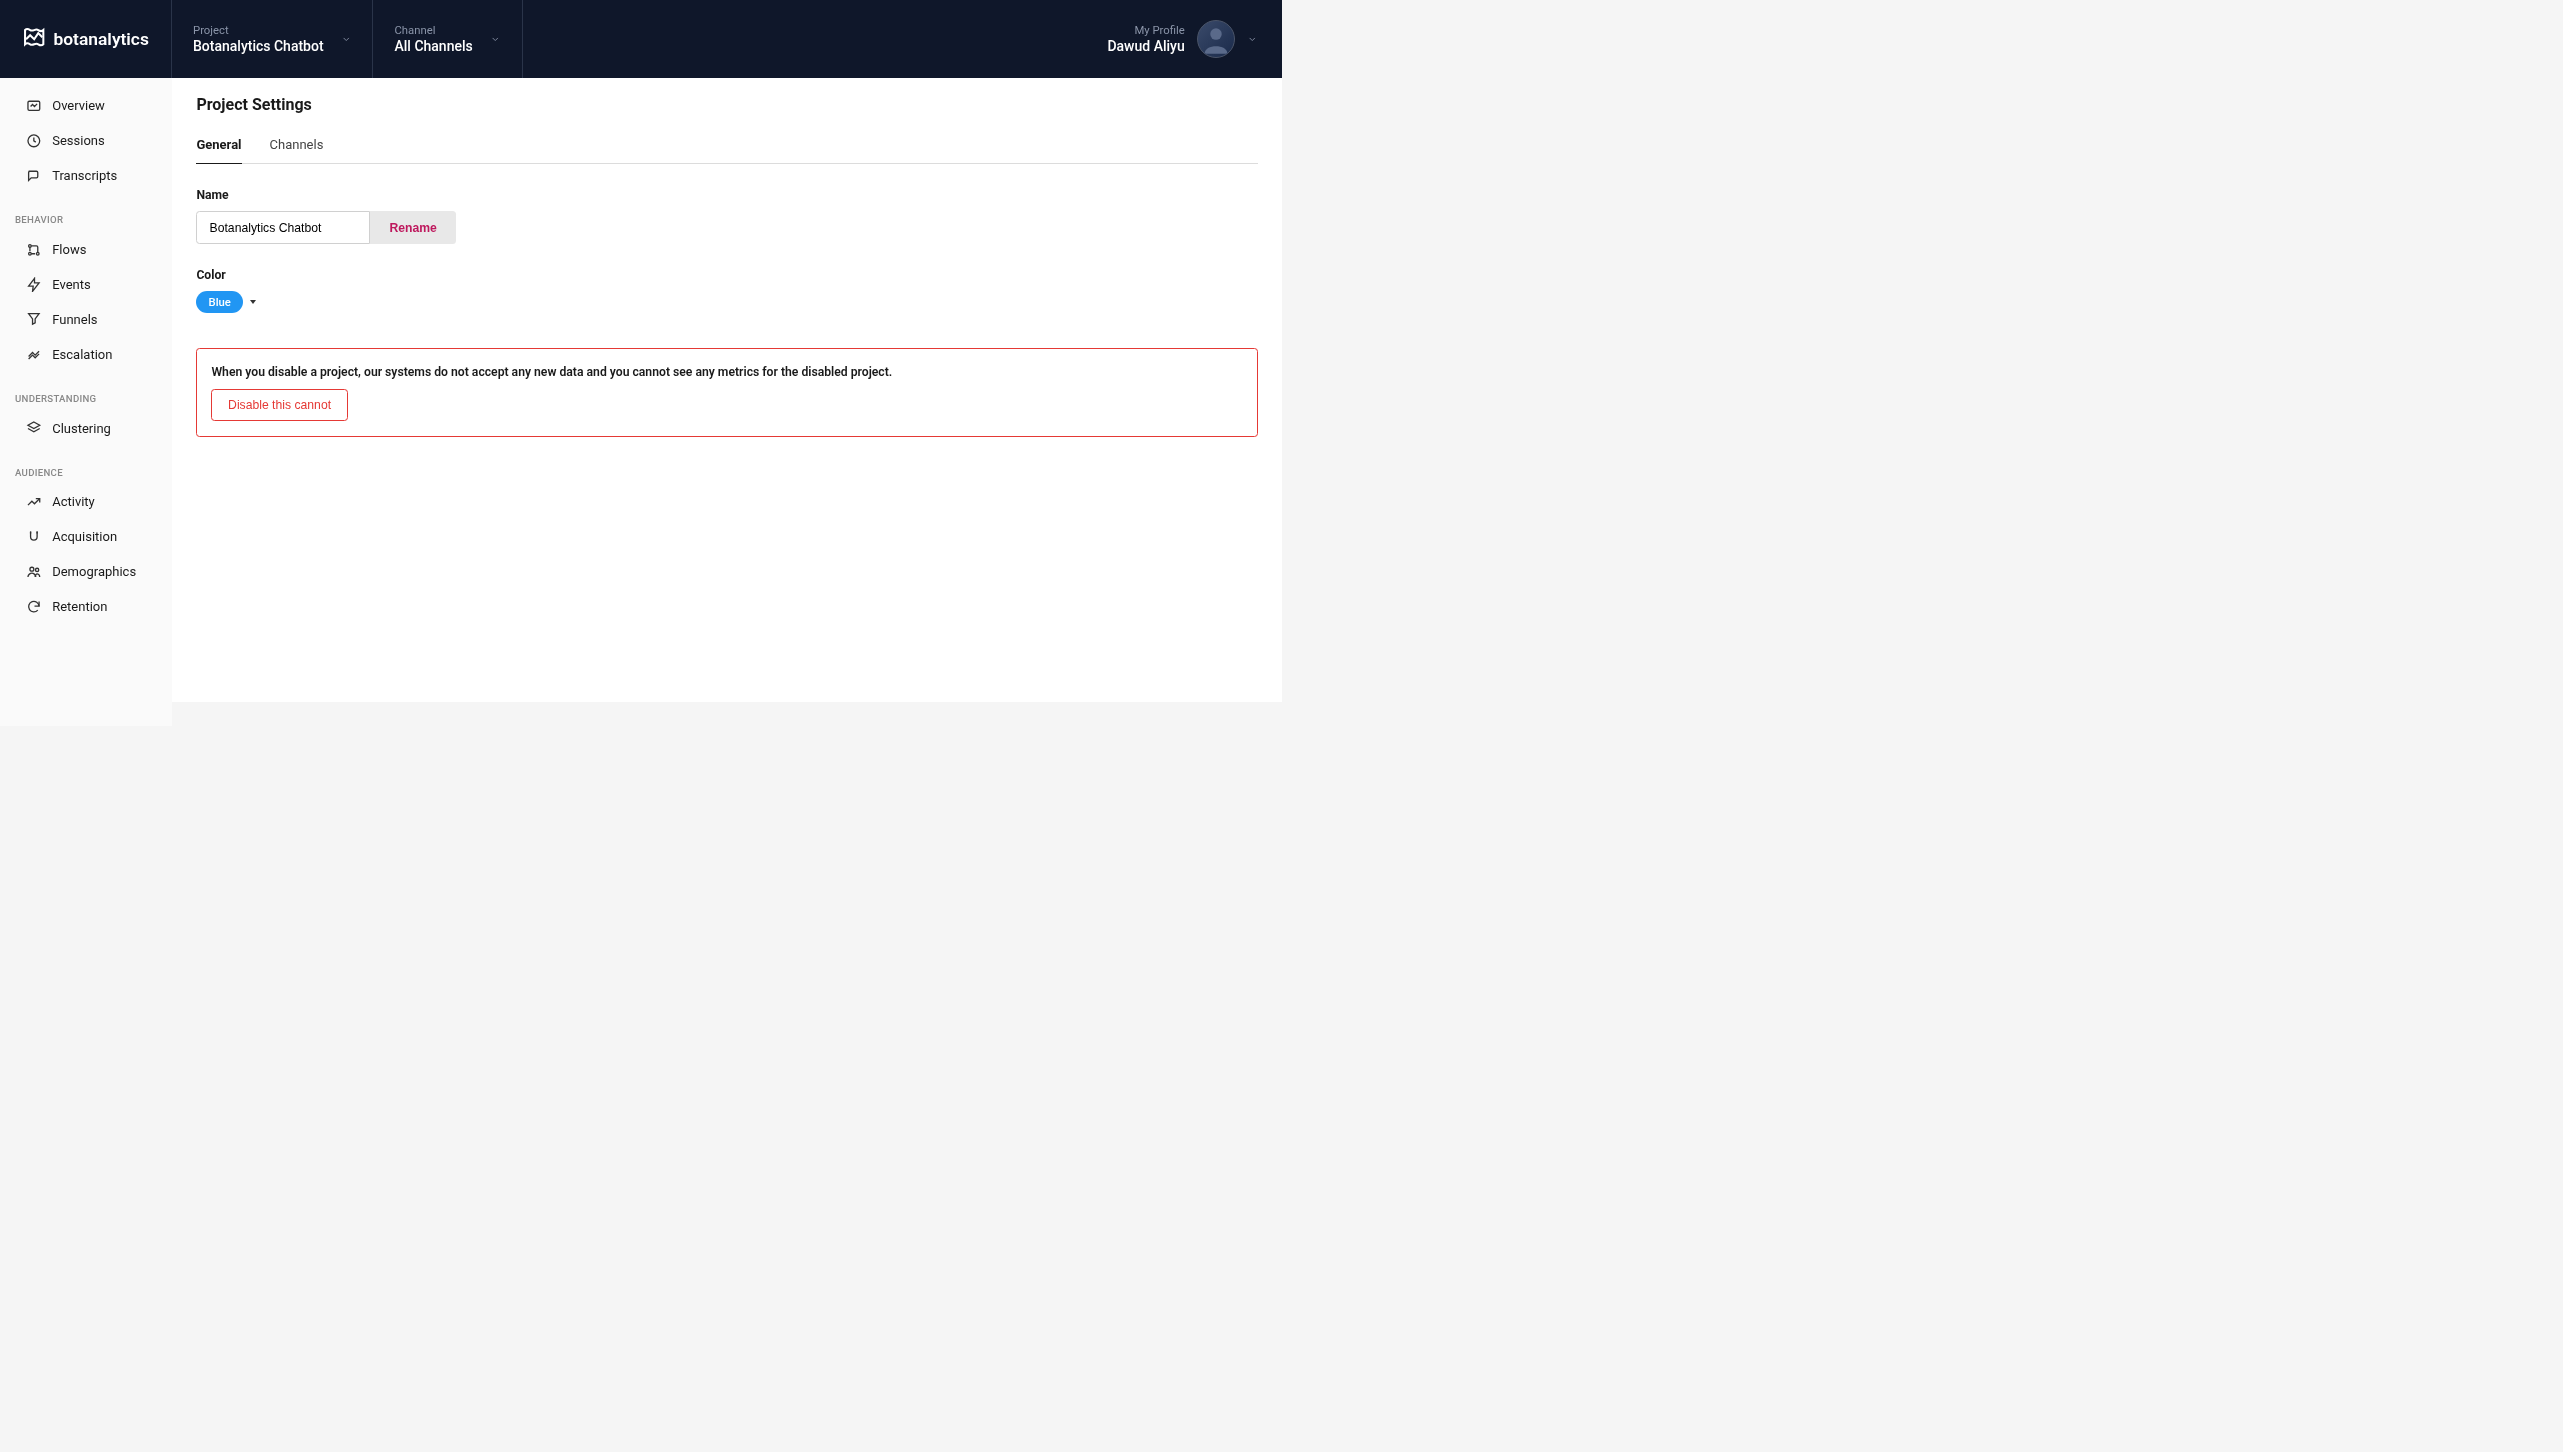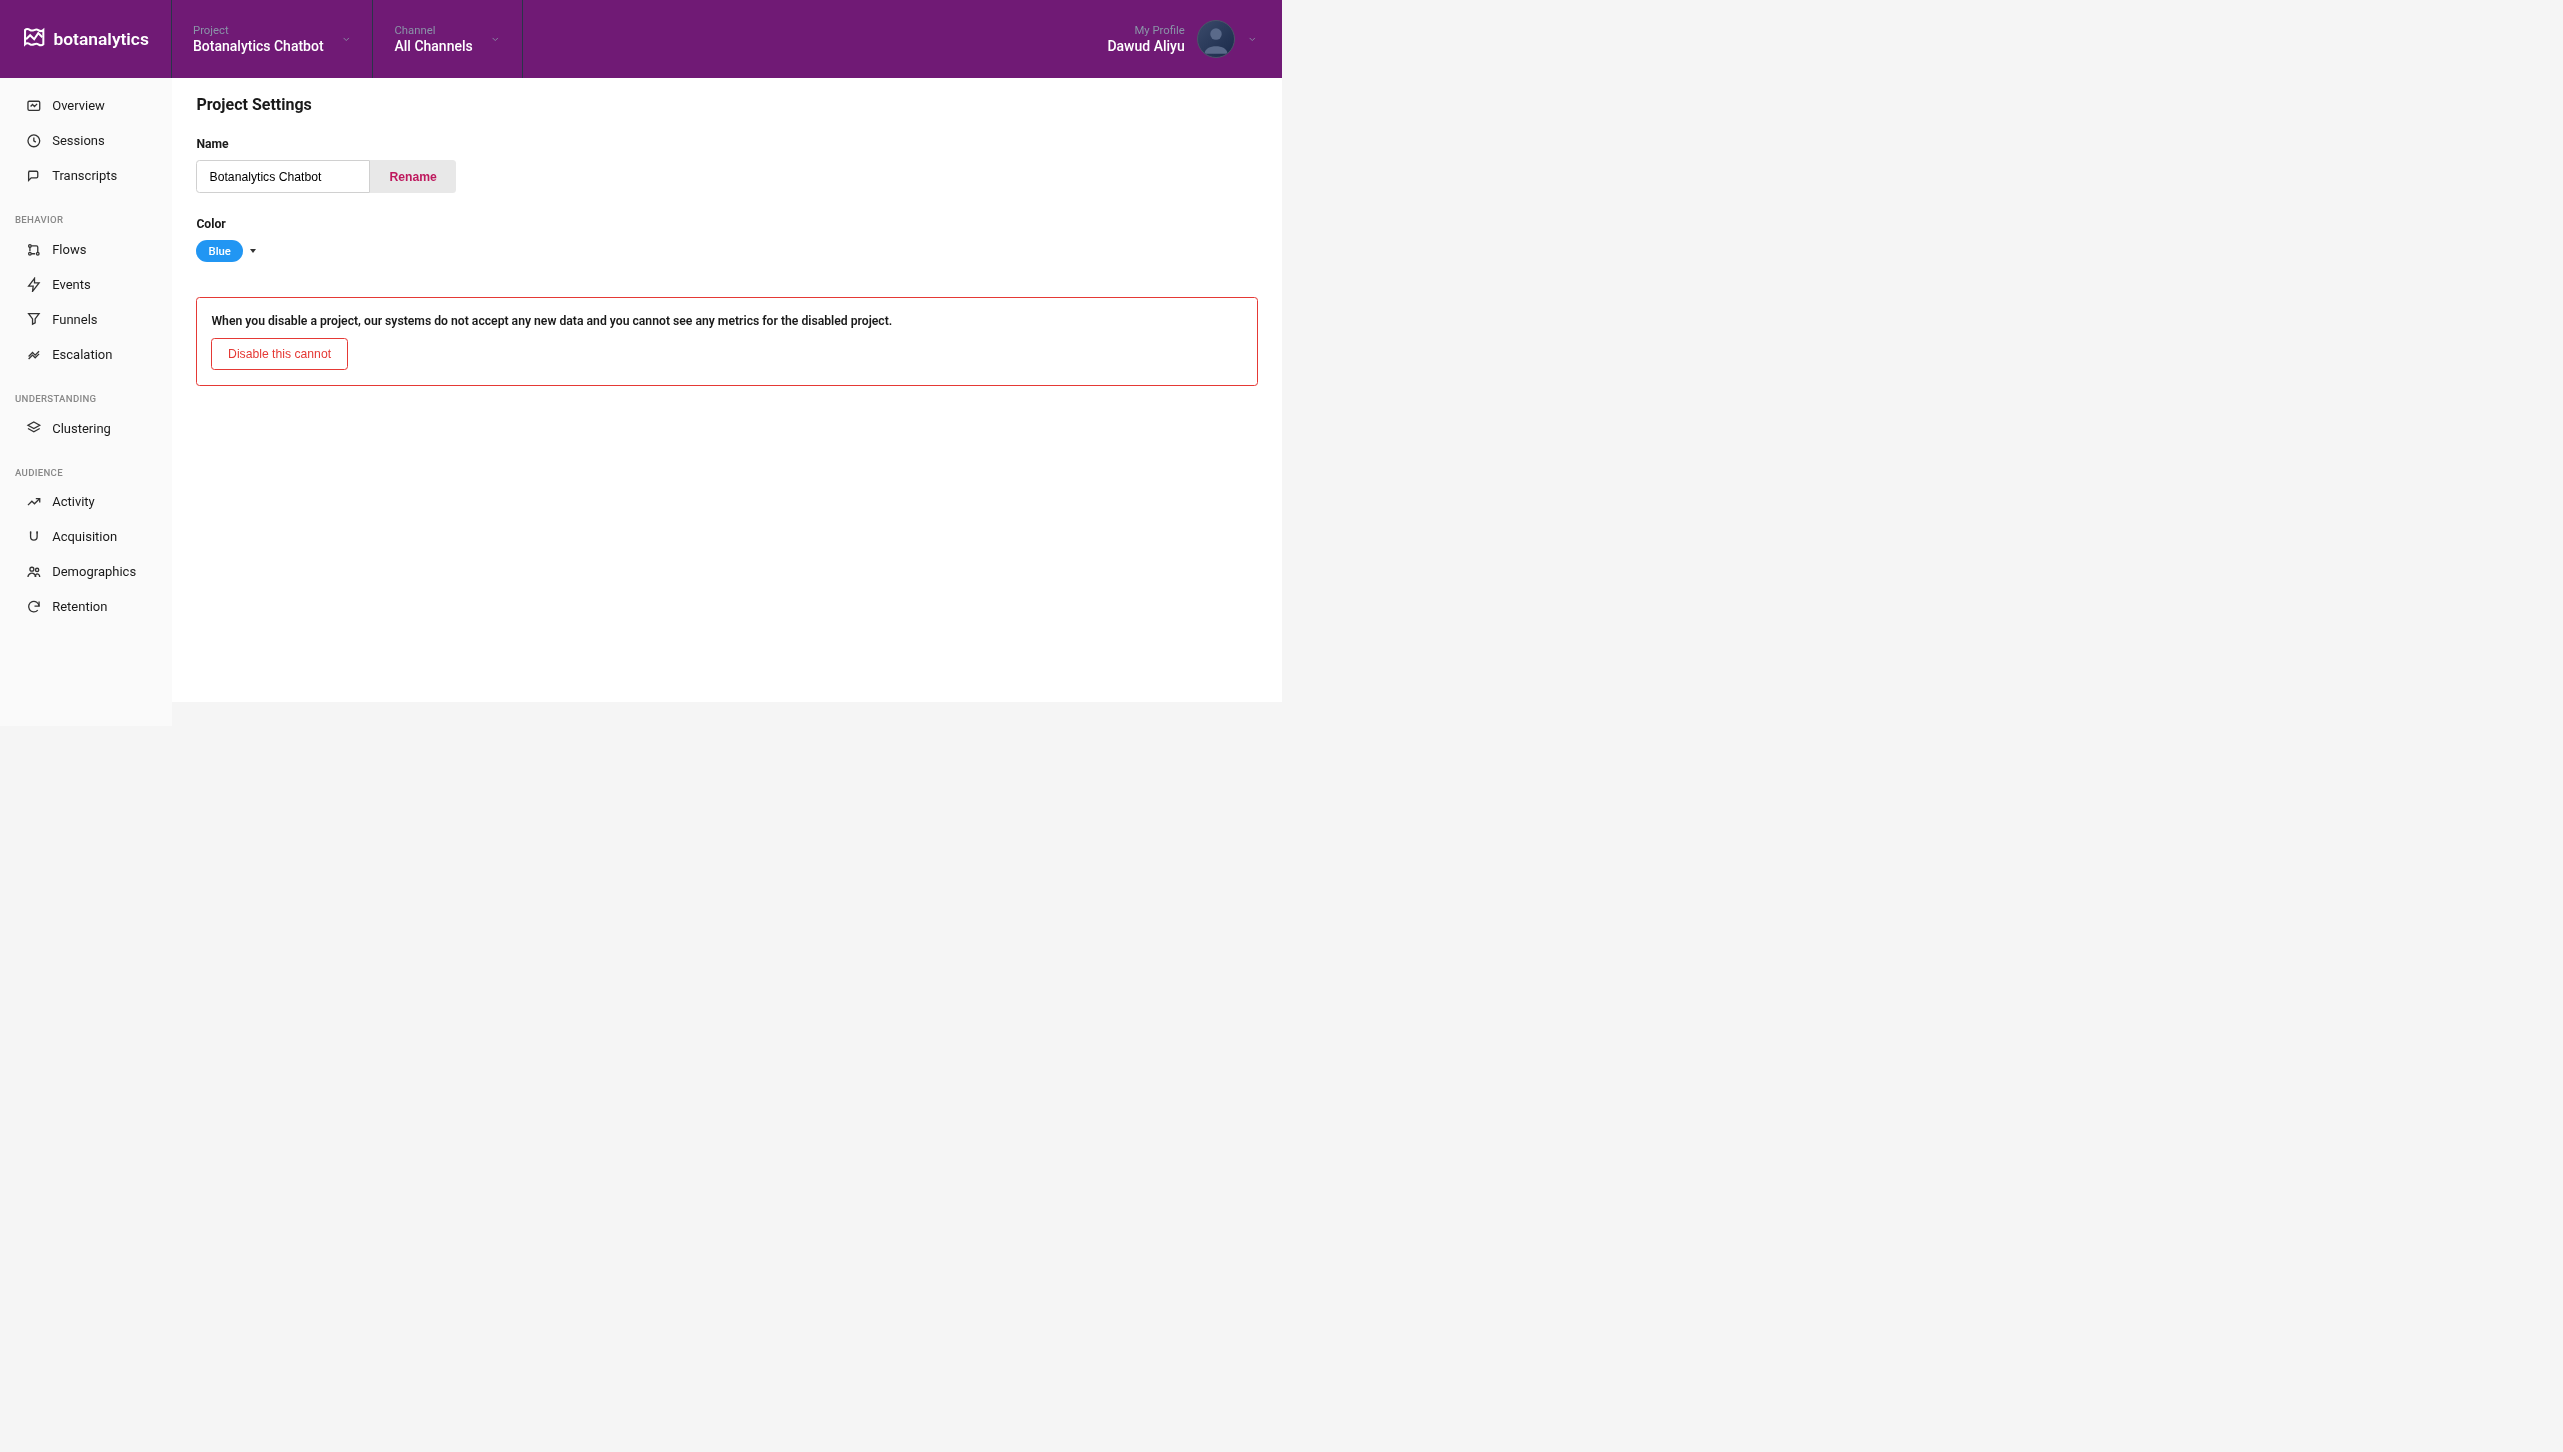--- a/index.html
+++ b/index.html
@@ -10,21 +10,21 @@
   width: 1282px;
   height: 726px;
   overflow: hidden;
 }
 .app {
   display: flex;
   flex-direction: column;
   height: 100%;
 }
 .topbar {
-  background: #701a75;
+  background: #0f172a;
   height: 78px;
   display: flex;
   align-items: center;
   color: #fff;
 }
 .logo-section {
   width: 172px;
   height: 100%;
   display: flex;
   align-items: center;
@@ -396,20 +396,24 @@
               <polyline points="20 4 20 11 13 11"></polyline>
             </svg>
           </span>
         <span>Retention</span>
       </div>
     </div>
 
     <div class="main">
       <h1 class="page-title">Project Settings</h1>
 
+      <div class="tabs">
+        <div class="tab active">General</div>
+        <div class="tab">Channels</div>
+      </div>
 
       <div class="field-label">Name</div>
       <div class="name-row">
         <input class="name-input" value="Botanalytics Chatbot" style="">
         <button class="rename-btn">Rename</button>
       </div>
 
       <div class="color-row">
         <div class="field-label">Color</div>
         <div class="color-chip-wrap">

